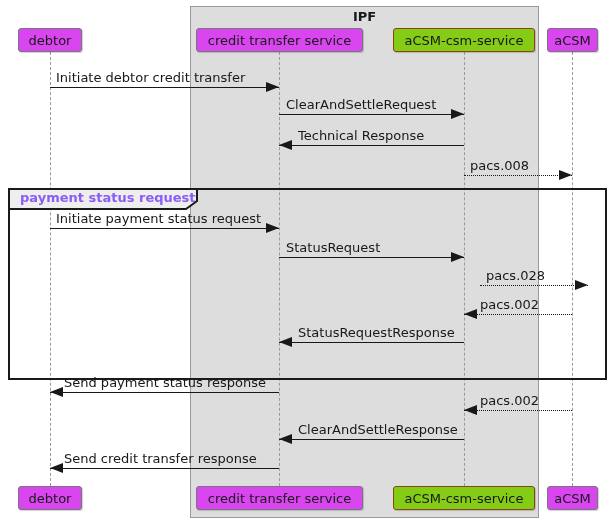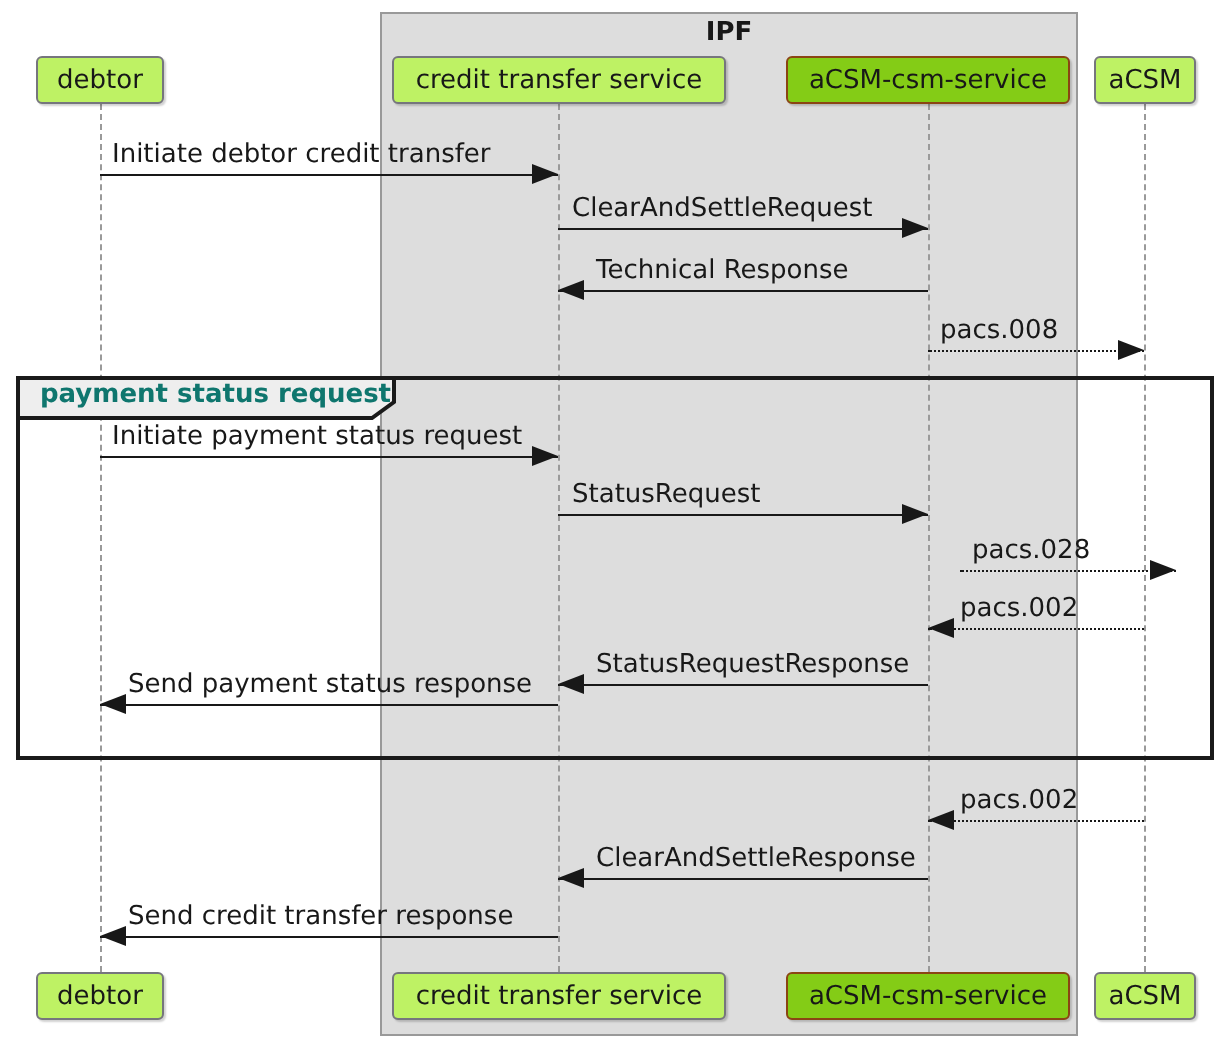--- a/index.html
+++ b/index.html
@@ -17,36 +17,36 @@
     font-size:13px;font-weight:bold;color:#181818;
   }
   
   .lifeline{
     position:absolute;top:52px;height:434px;width:0;
     border-left:1px dashed #9a9a9a;
   }
   
   .pbox{
     position:absolute;height:24px;line-height:24px;text-align:center;
-    background:#bef264;border:1px solid #76767d;border-radius:3px;
+    background:#d946ef;border:1px solid #76767d;border-radius:3px;
     font-size:13px;box-sizing:border-box;box-shadow:1px 1px 1px rgba(0,0,0,0.18);
     white-space:nowrap;
   }
   .pbox.accent{background:#84cc16;border-color:#8b4513;}
   .row-top{top:28px;}
   .row-bottom{top:486px;}
   
   .frame{
     position:absolute;left:8px;top:188px;width:599px;height:192px;
     border:2px solid #1a1a1a;box-sizing:border-box;background:transparent;
   }
   .frame-header{position:absolute;left:-2px;top:-2px;width:190px;height:22px;}
   .frame-header-label{
     position:absolute;left:12px;top:2px;font-size:13px;font-weight:bold;
-    white-space:nowrap;color:#0f766e;
+    white-space:nowrap;color:#8b5cf6;
   }
   
   .msg{position:absolute;height:20px;box-sizing:content-box;}
   .msg .lbl{
     position:absolute;bottom:2px;font-size:13px;white-space:nowrap;color:#181818;
   }
   .msg.solid{border-bottom:1px solid #181818;}
   .msg.dotted{border-bottom:1px dotted #181818;}
   .ah{position:absolute;width:0;height:0;bottom:-5px;
       border-top:5px solid transparent;border-bottom:5px solid transparent;}
@@ -105,21 +105,21 @@
     <span class="ah r"></span>
   </div>
   <div class="msg dotted" style="left:464px;top:294px;width:108px;">
     <div class="lbl" style="left:16px;">pacs.002</div>
     <span class="ah l"></span>
   </div>
   <div class="msg solid" style="left:279px;top:322px;width:185px;">
     <div class="lbl" style="left:19px;margin-top:48px;">StatusRequestResponse</div>
     <span class="ah l"></span>
   </div>
-  <div class="msg solid" style="left:50px;top:332px;width:229px;text-align:center;">
+  <div class="msg solid" style="left:50px;top:372px;width:229px;text-align:center;">
     <div class="lbl" style="left:14px;">Send payment status response</div>
     <span class="ah l"></span>
   </div>
   <div class="msg dotted" style="left:464px;top:390px;width:108px;">
     <div class="lbl" style="left:16px;">pacs.002</div>
     <span class="ah l"></span>
   </div>
   <div class="msg solid" style="left:279px;top:419px;width:185px;">
     <div class="lbl" style="left:19px;">ClearAndSettleResponse</div>
     <span class="ah l"></span>

